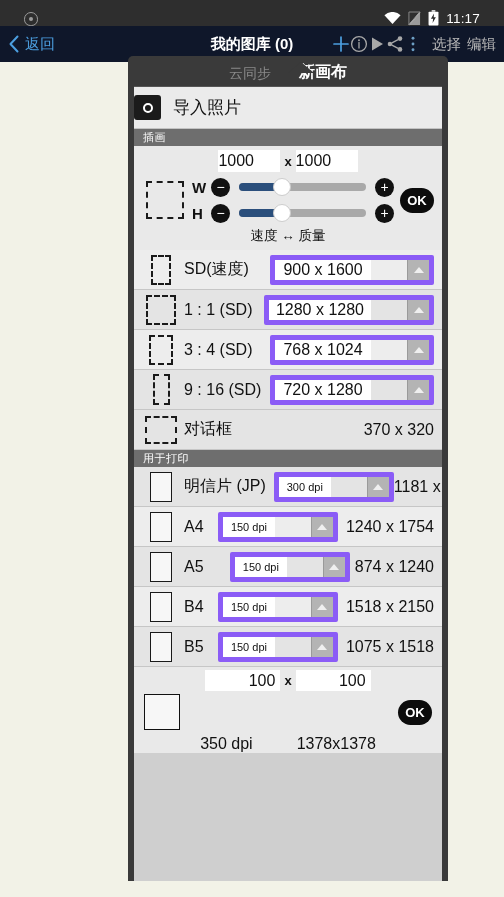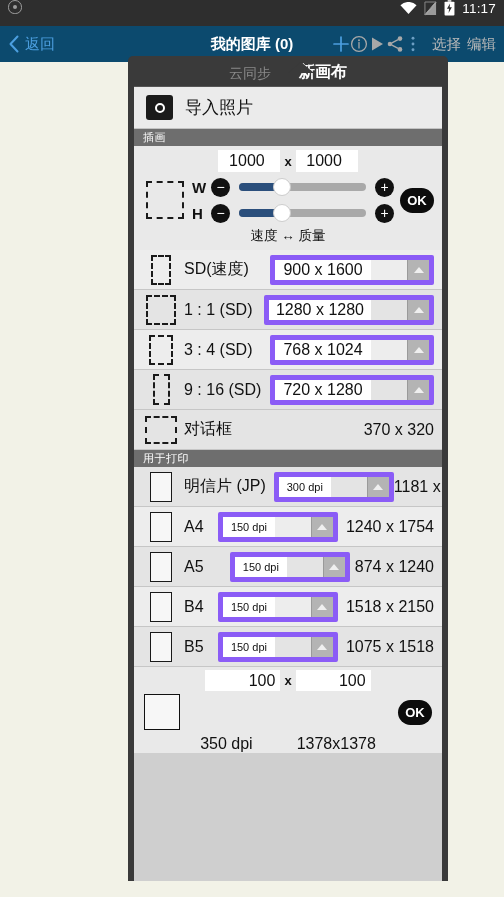--- a/index.html
+++ b/index.html
@@ -7,42 +7,42 @@
     width: 504px; height: 897px;
     overflow: hidden;
     background: #f2f2e7;
     font-family: "Liberation Sans", "DejaVu Sans", sans-serif;
     -webkit-font-smoothing: antialiased;
   }
 
   
   .statusbar{
     height:26px; background:#2e2e2e; color:#ffffff;
-    display:flex; align-items:flex-start; padding:0 8px;
+    display:flex; align-items:flex-end; padding:0 24px;
     font-size:13px; position:relative;
   }
   .sb-left{ display:flex; align-items:center; gap:6px; flex:1; }
   .sb-right{ display:flex; align-items:center; gap:7px; }
   .shield{
     width:14px;height:14px;border-radius:50% 50% 45% 45%;
     border:1.6px solid #9c9c9c; position:relative;
   }
   .shield::after{
     content:""; position:absolute; left:50%; top:50%;
     transform:translate(-50%,-50%);
     width:4px;height:4px;border-radius:50%;background:#9c9c9c;
   }
   .wifi{ width:17px; height:13px; display:block; }
   .simx{ width:13px; height:15px; display:block; }
   .batt{ width:11px; height:16px; display:block; }
   .clock{ font-size:13.5px; color:#ffffff; letter-spacing:.2px; }
 
   
   .navbar{
-    height:36px; background:#0c4a6e; display:flex; align-items:center;
+    height:36px; background:#0f172a; display:flex; align-items:center;
     position:relative; padding:0 8px;
   }
   .nav-back{ display:flex; align-items:center; gap:5px; color:#4c9fe0; }
   .nav-back .chev{ width:12px;height:18px; display:block; }
   .nav-back .lbl{ font-size:15px; color:#4c9fe0; }
   .nav-title{
     position:absolute; left:0; right:0; text-align:center;
     color:#ffffff; font-size:15px; font-weight:bold; pointer-events:none;
   }
   .nav-icons{ margin-left:auto; display:flex; align-items:center; gap:0; z-index:2; }
@@ -72,41 +72,41 @@
 
   .dlg-body{
     background:#cfcfcf;
     height:795px; overflow:hidden; position:relative;
     border-top:1px solid #555;
   }
 
   
   .import-row{
     background:#ebebeb; height:42px; display:flex; align-items:center;
-    gap:12px; padding-left:12px; border-bottom:1px solid #c3c3c3;
+    gap:12px; border-bottom:1px solid #c3c3c3;
   }
   .cam{
     width:27px;height:25px;background:#1b1b1b;border-radius:3px;
     display:flex;align-items:center;justify-content:center;
   }
   .cam .lens{ width:10px;height:10px;border-radius:50%;border:2px solid #fff; }
   .import-lbl{ font-size:17px; color:#111; }
 
   
   .sec-head{
     background:#6e6e6e; color:#ffffff; font-size:11px;
     height:17px; display:flex; align-items:center; padding-left:9px;
     letter-spacing:.5px;
   }
 
   
   .slider-block{ background:#e9e9e9; padding:4px 0 2px 0; }
   .dim-inputs{ display:flex; justify-content:center; align-items:center; gap:0; margin-bottom:2px; }
   .dim-field{
-    background:#ffffff; width:62px; height:22px; text-align:center;
+    background:#ffffff; width:62px; height:22px; text-align:left;
     padding-right:5px; font-size:16px; line-height:22px; color:#111;
   }
   .dim-x{ font-size:13px; color:#111; padding:0 4px; font-weight:bold;}
   .slider-rows{ display:flex; align-items:center; padding:0 8px; }
   .preview-box{
     width:38px;height:38px;border:2px dashed #1a1a1a; margin:0 8px 0 4px;
   }
   .srows{ flex:1; }
   .srow{ display:flex; align-items:center; height:26px; gap:6px; }
   .srow .axis{ font-size:15px; font-weight:bold; width:13px; color:#111; }

